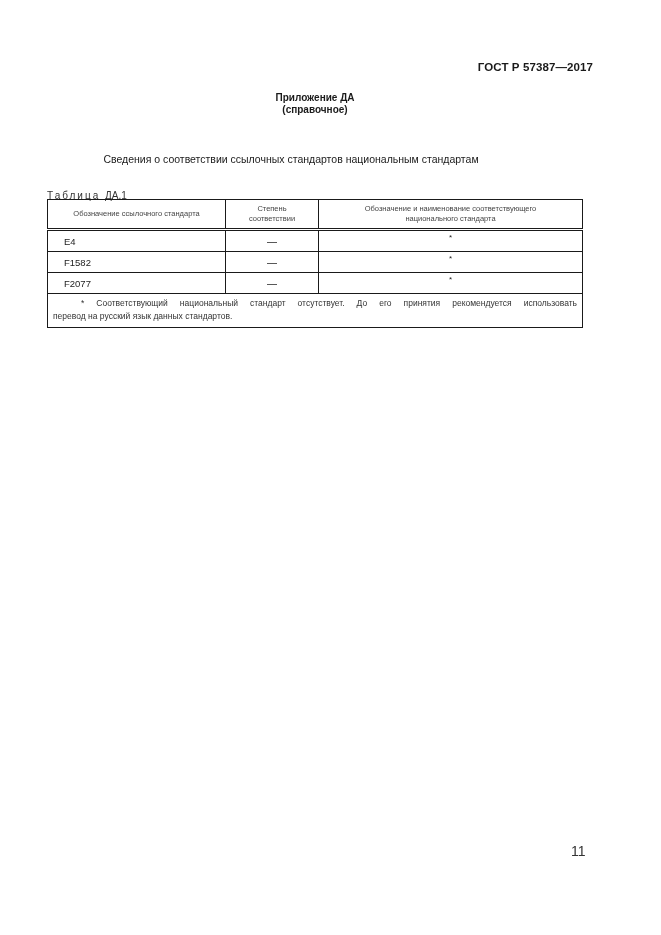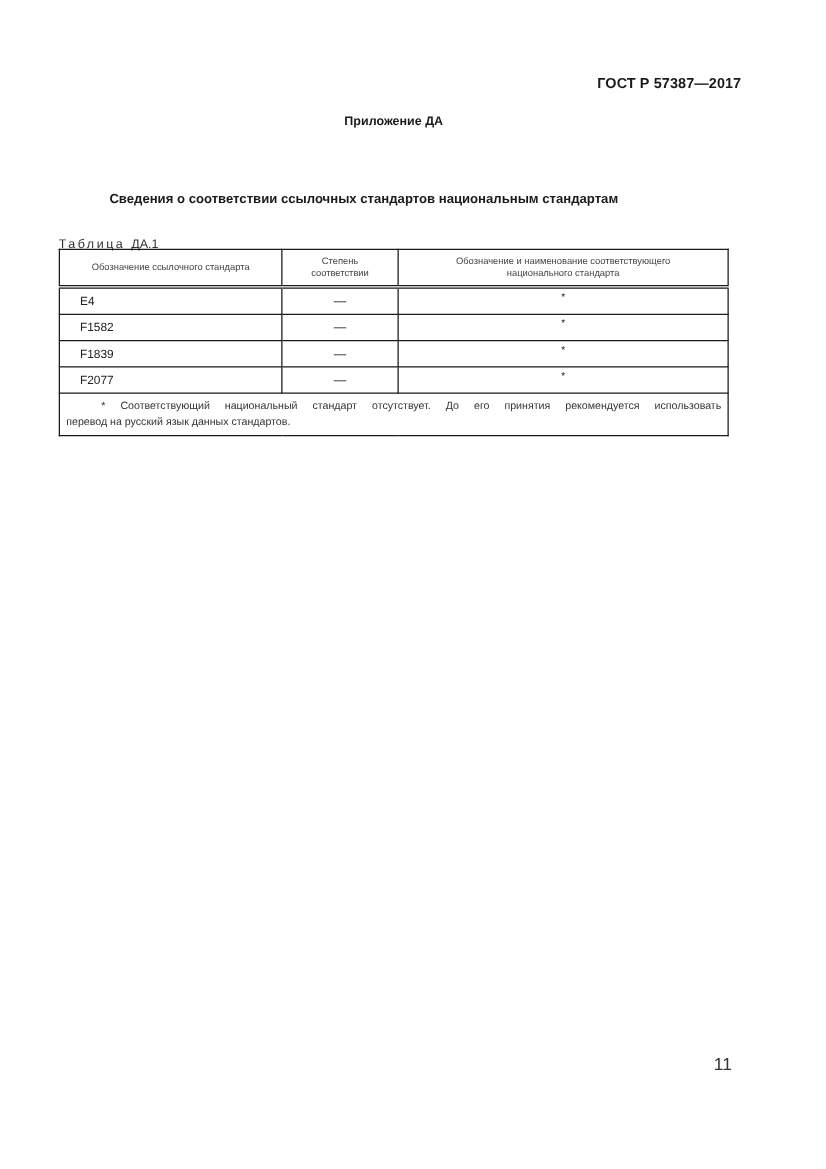--- a/index.html
+++ b/index.html
@@ -33,21 +33,21 @@
       font-weight: bold;
       line-height: 12px;
     }
     .section-title {
       position: absolute;
       top: 153px;
       left: 0;
       width: 582px;
       text-align: center;
       font-size: 10.5px;
-      font-weight: bold;
+      font-weight: normal;
     }
     .table-caption {
       position: absolute;
       top: 190px;
       left: 47px;
       font-size: 10px;
       letter-spacing: 2px;
       color: #333;
     }
     .table-caption .num {
@@ -118,20 +118,21 @@
       color: #333;
     }
   </style>
 </head>
 <body>
 
 <div class="doc-code">ГОСТ Р 57387—2017</div>
 
 <div class="annex-title">
   <div>Приложение ДА</div>
+  <div>(справочное)</div>
 </div>
 
 <div class="section-title">Сведения о соответствии ссылочных стандартов национальным стандартам</div>
 
 <div class="table-caption">
   <span>Таблица</span>
   <span class="num">ДА.1</span>
 </div>
 
 <table class="std-table">
@@ -151,25 +152,20 @@
       <td class="code-cell">E4</td>
       <td class="degree-cell">—</td>
       <td class="ref-cell">*</td>
     </tr>
     <tr>
       <td class="code-cell">F1582</td>
       <td class="degree-cell">—</td>
       <td class="ref-cell">*</td>
     </tr>
     <tr>
-      <td class="code-cell">F1839</td>
-      <td class="degree-cell">—</td>
-      <td class="ref-cell">*</td>
-    </tr>
-    <tr>
       <td class="code-cell">F2077</td>
       <td class="degree-cell">—</td>
       <td class="ref-cell">*</td>
     </tr>
     <tr>
       <td class="footnote-cell" colspan="3">
         <span class="footnote-first">* Соответствующий национальный стандарт отсутствует. До его принятия рекомендуется использовать</span>
         <span>перевод на русский язык данных стандартов.</span>
       </td>
     </tr>

